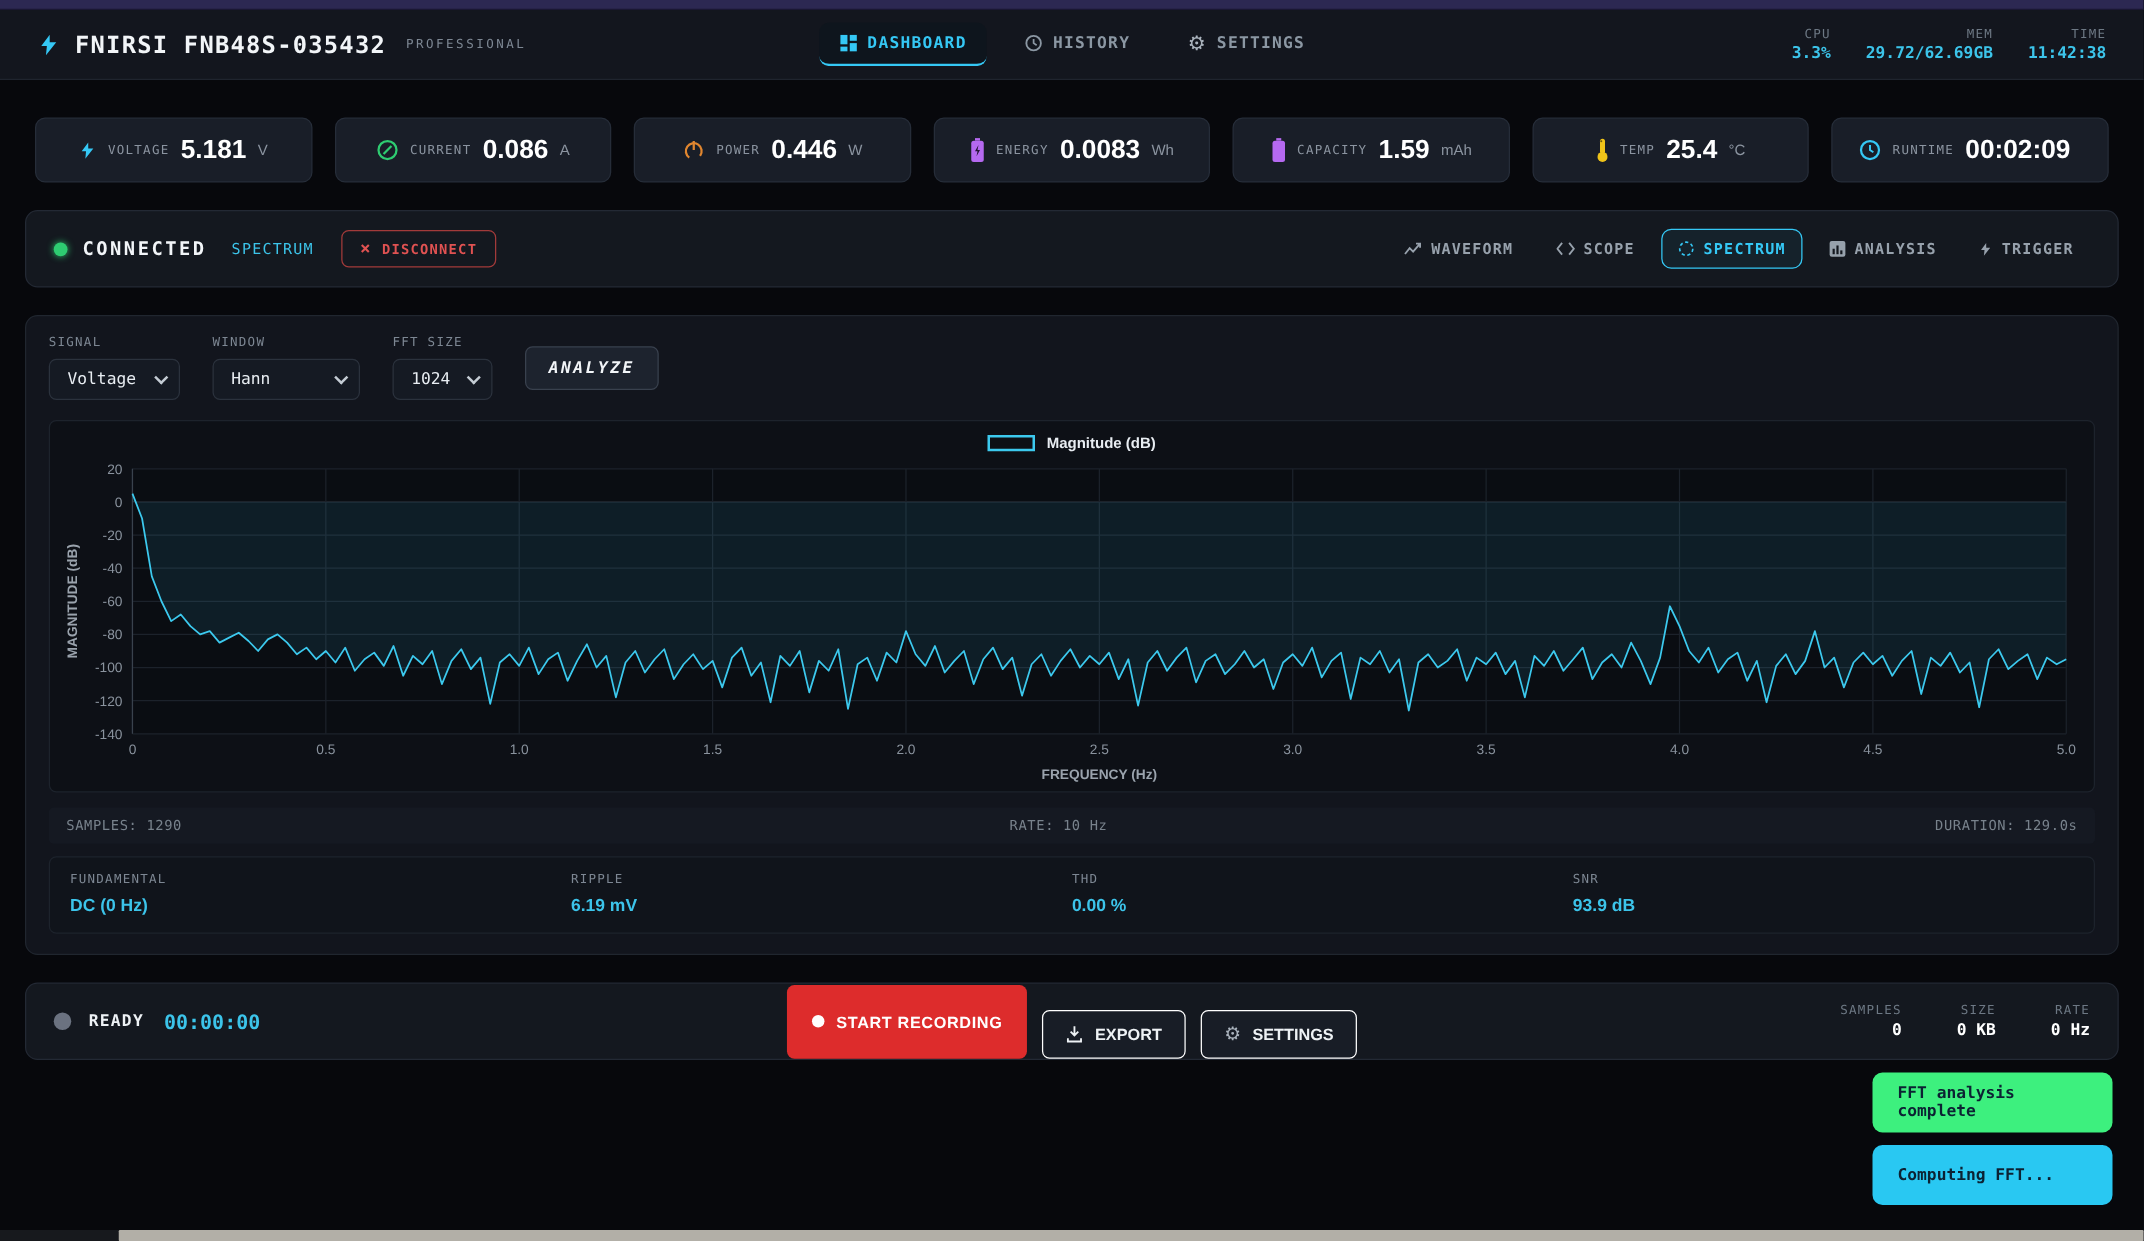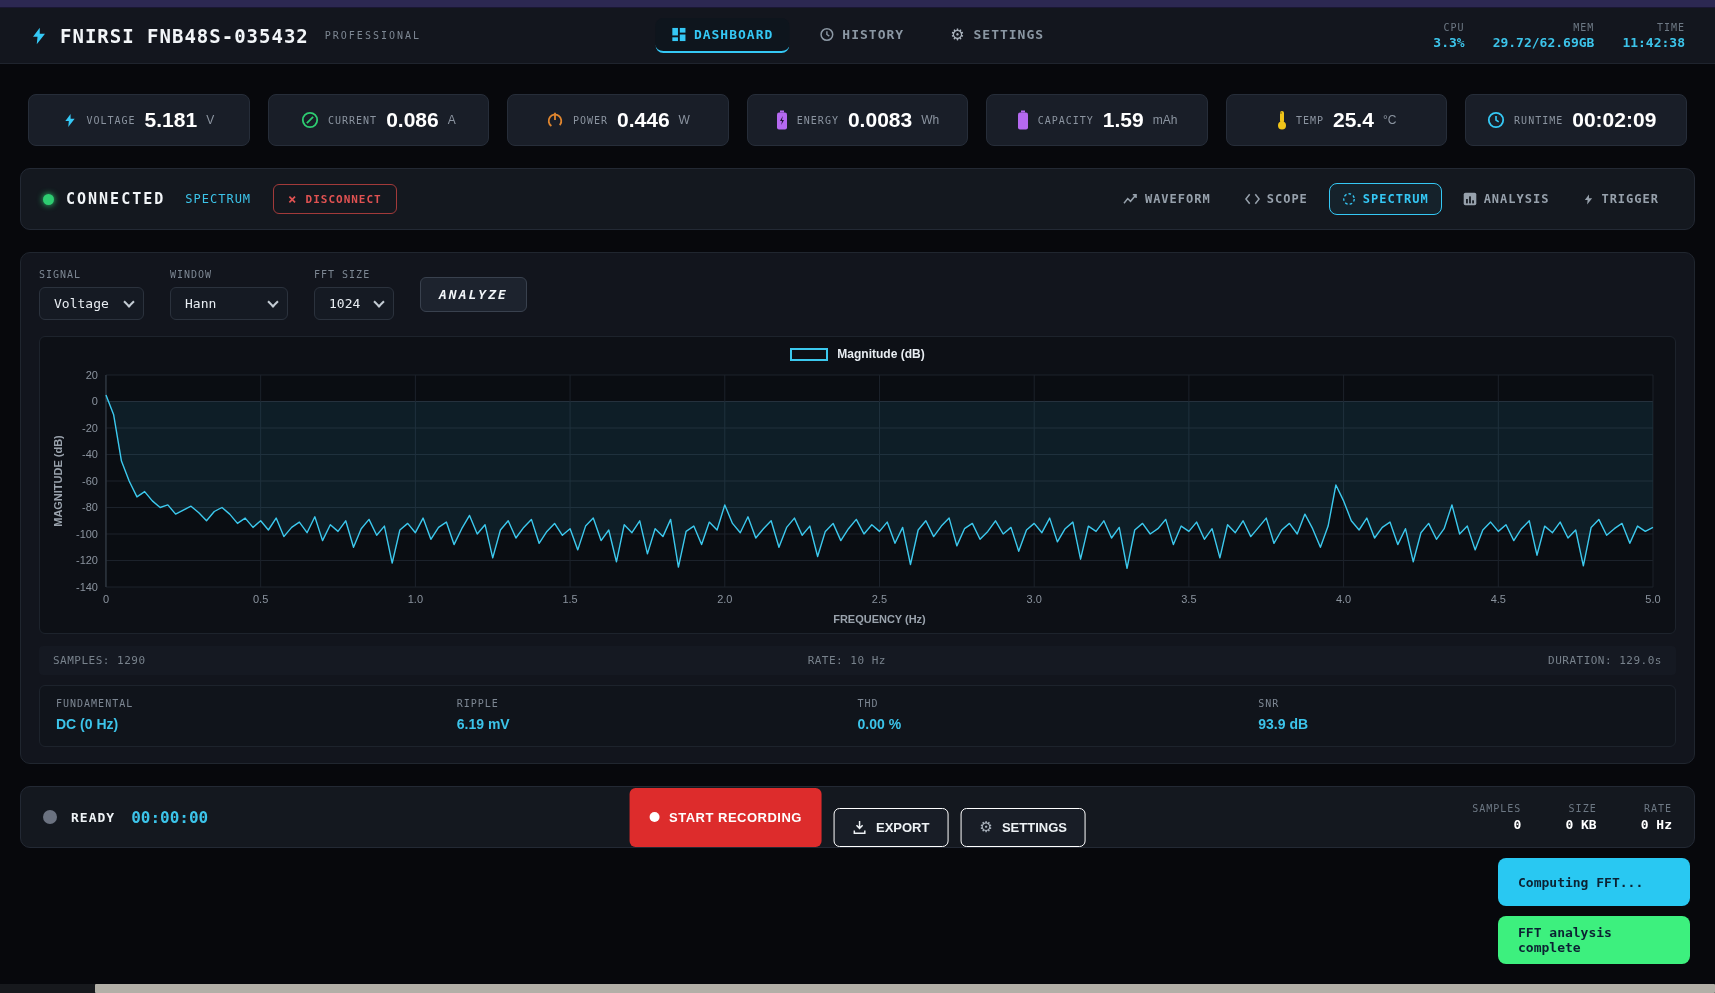--- a/index.html
+++ b/index.html
@@ -486,18 +486,18 @@
       <div class="val">0 KB</div>
     </div>
     <div class="rec-stat">
       <div class="lbl">RATE</div>
       <div class="val">0 Hz</div>
     </div>
   </div>
 </div>
 
 <div class="toasts">
+  <div class="toast" style="background: rgb(61, 240, 126);">FFT analysis complete</div>
   <div class="toast" style="background: rgb(41, 200, 242);">Computing FFT...</div>
-  <div class="toast" style="background: rgb(61, 240, 126);">FFT analysis complete</div>
 </div>
 
 <div class="scroll-track"></div>
 <div class="scroll-thumb"></div>
 
 </body></html>

